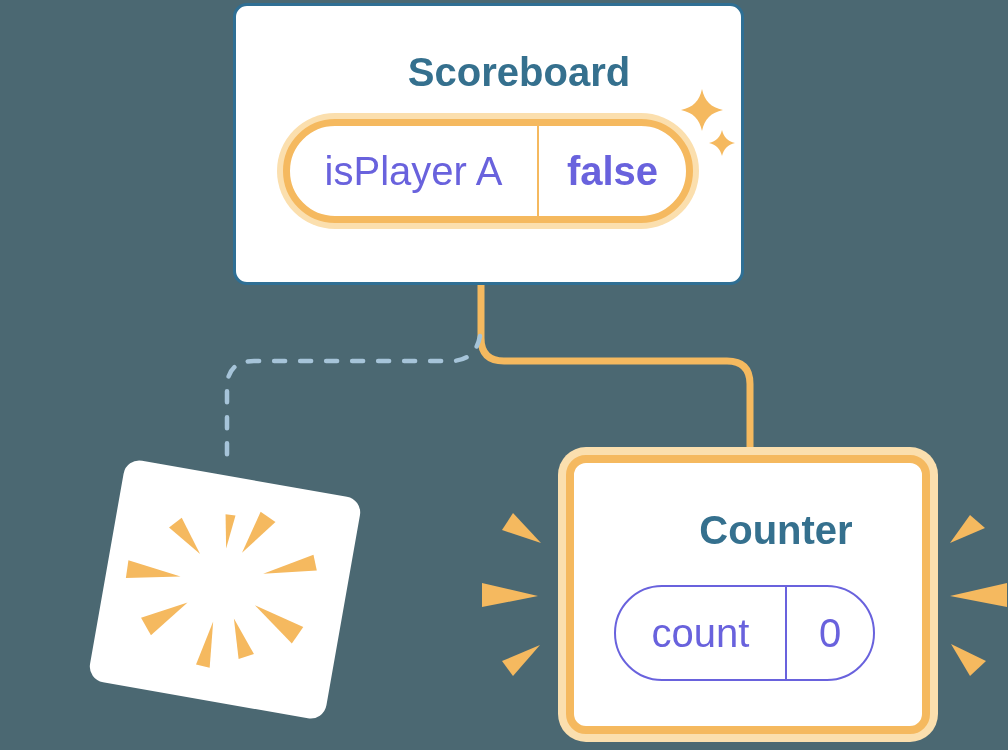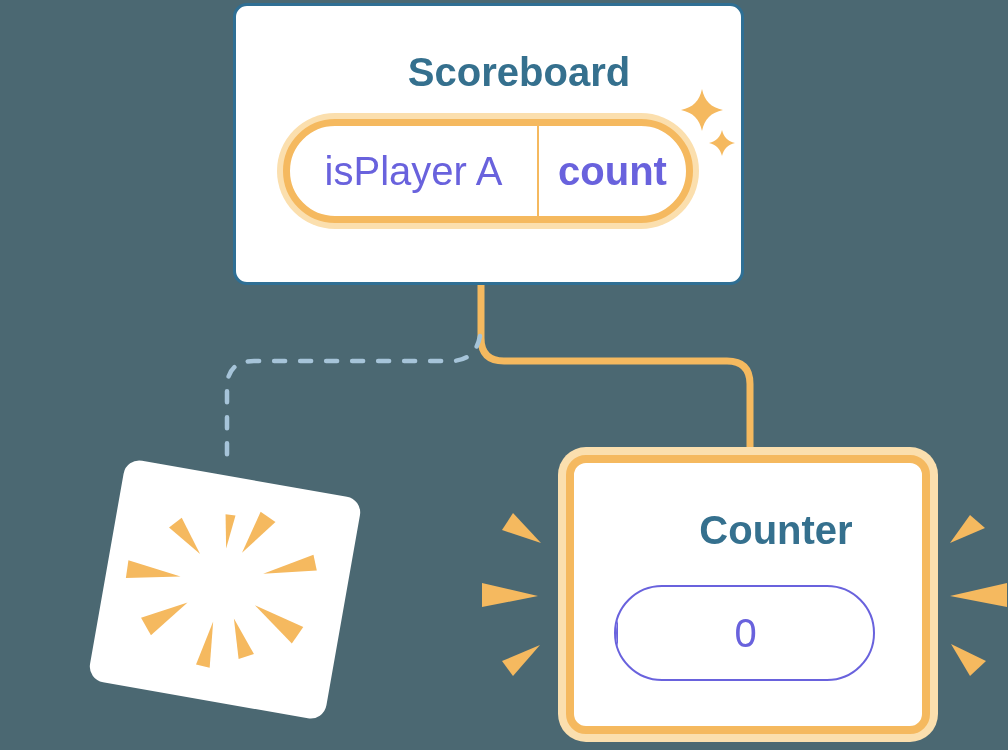--- a/index.html
+++ b/index.html
@@ -68,21 +68,21 @@
       <polygon class="orange-fill" points="950,596 1007,583 1007,607"></polygon>
       <polygon class="orange-fill" points="951,644 970,676 986,661"></polygon>
     </g>
   </svg>
 
   <div class="abs" id="scoreboard-card"></div>
   <div class="abs card-title" id="scoreboard-title">Scoreboard</div>
   <div class="abs" id="scoreboard-pill">
     <div class="cell name">isPlayer A</div>
     <div class="pill-divider-orange"></div>
-    <div class="cell value">count</div>
+    <div class="cell value">false</div>
   </div>
 
   <svg class="abs" width="86" height="96" viewBox="0 0 86 96" style="left:668px;top:80px;">
     <path class="orange-fill" transform="translate(34,30)" d="M0,-21 C2.5,-9 9,-2.5 21,0 C9,2.5 2.5,9 0,21 C-2.5,9 -9,2.5 -21,0 C-9,-2.5 -2.5,-9 0,-21 Z"></path>
     <path class="orange-fill" transform="translate(54,63)" d="M0,-13 C1.7,-5.8 5.8,-1.7 13,0 C5.8,1.7 1.7,5.8 0,13 C-1.7,5.8 -5.8,1.7 -13,0 C-5.8,-1.7 -1.7,-5.8 0,-13 Z"></path>
   </svg>
 
   <div class="abs" id="destroyed-card">
     <svg width="240" height="225" viewBox="0 0 240 225">
       <polygon class="orange-fill" points="114,72 117.5,37.8 107.5,38.4"></polygon>
@@ -93,17 +93,18 @@
       <polygon class="orange-fill" points="113.9,146 104.5,191.5 118.5,192.3"></polygon>
       <polygon class="orange-fill" points="85.4,131.7 42.2,154.9 55,170.3"></polygon>
       <polygon class="orange-fill" points="74,107.5 19.8,100.4 20.4,118.4"></polygon>
       <polygon class="orange-fill" points="89.3,81.9 64.9,49.3 54.1,61.1"></polygon>
     </svg>
   </div>
 
   <div class="abs" id="counter-card"></div>
   <div class="abs card-title" id="counter-title">Counter</div>
   <div class="abs" id="counter-pill">
+    <div class="cell name">count</div>
     <div class="pill-divider-purple"></div>
     <div class="cell value">0</div>
   </div>
 
 </div>
 
 </body></html>

